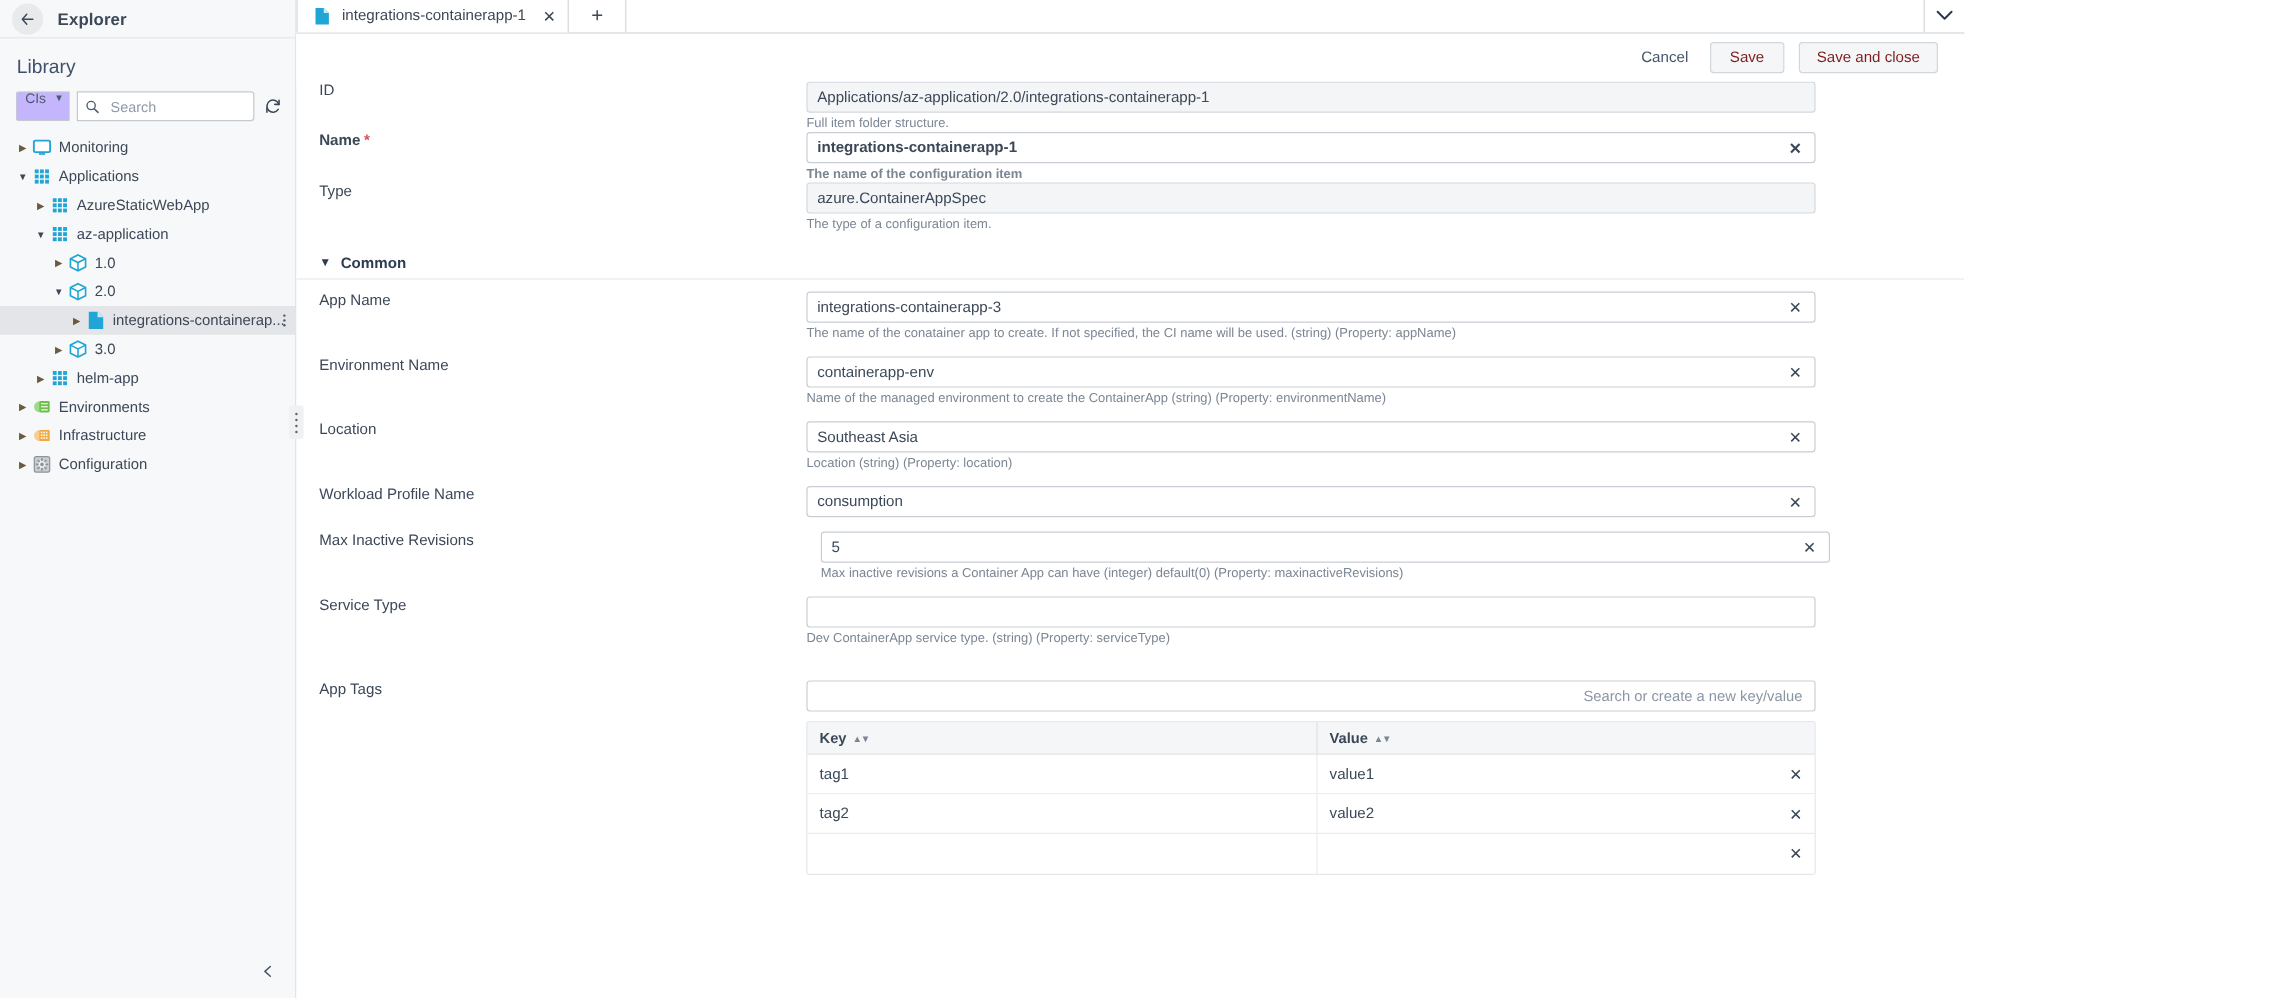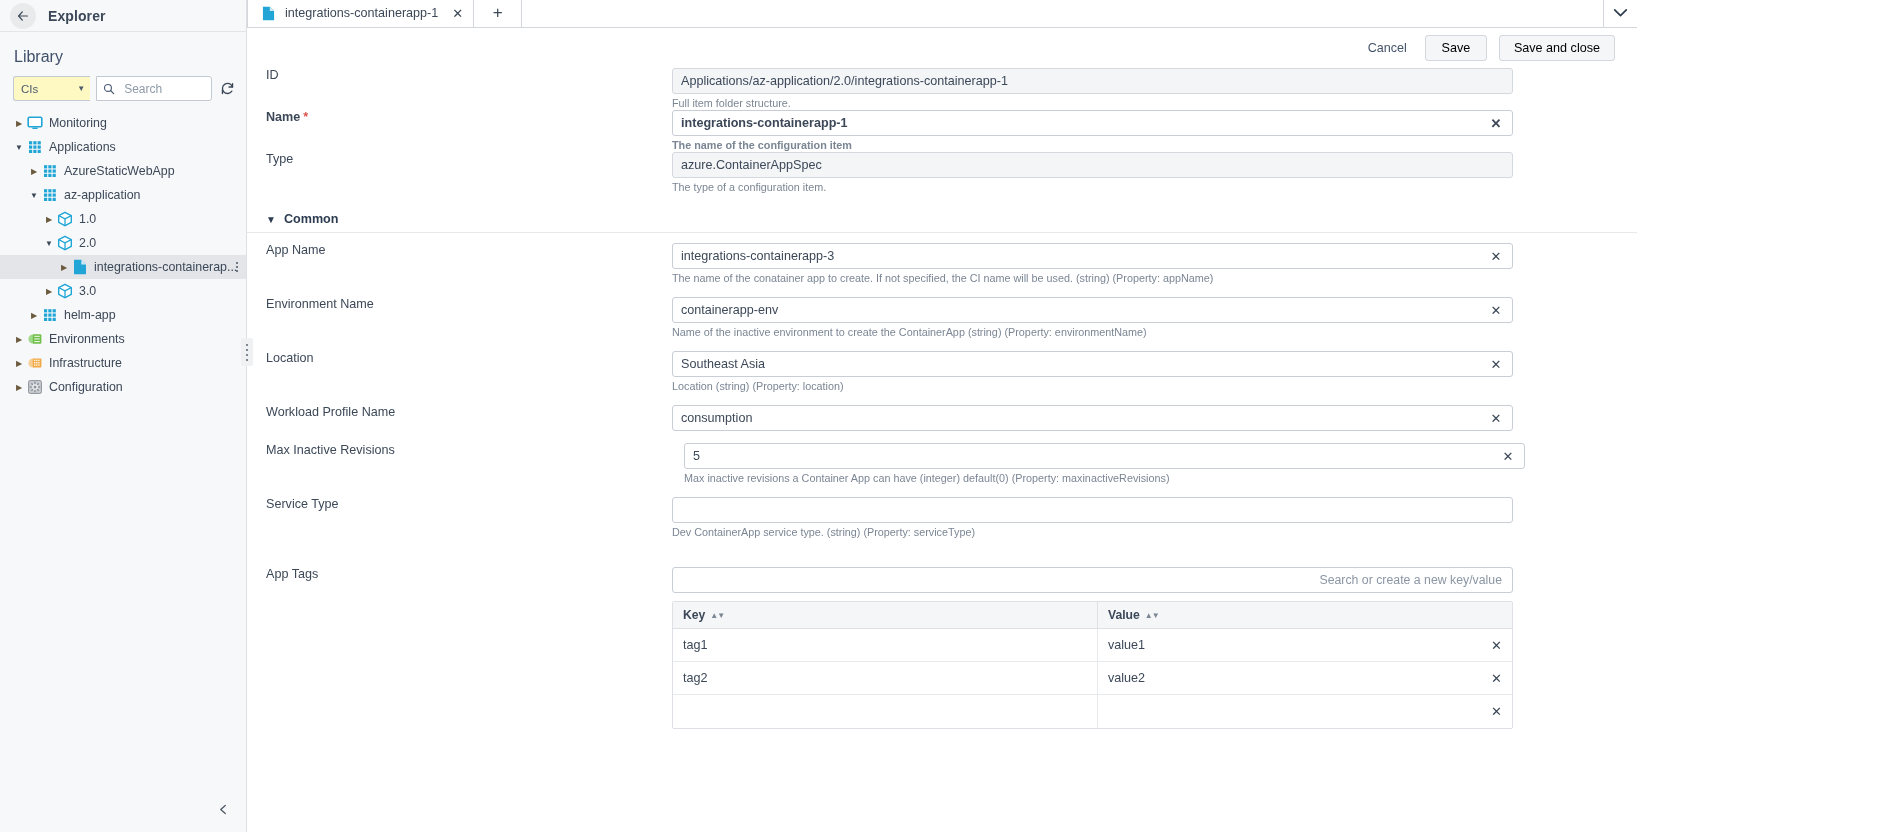--- a/index.html
+++ b/index.html
@@ -53,27 +53,26 @@
     display: flex; align-items: center;
     padding: 0 10px 0 13px;
     gap: 6px;
   }
   .cls-select {
     height: 25px;
     min-width: 45px;
     border: 1px solid #c4cad1;
     border-right: none;
     border-radius: 3px 0 0 3px;
-    background: #fef9c3;
-    display: flex; align-items: center;
+    background: #c4b5fd;
+    display: flex; align-items: flex-start;
     padding: 0 5px 0 7px;
     font-size: 11.5px;
     color: #4c5a6e;
     cursor: pointer;
-    gap: 32px;
   }
   .cls-select .caret { margin-left: 7px; font-size: 8px; color: #4c5a6e; }
   .search-box {
     height: 25px;
     flex: 1;
     border: 1px solid #c4cad1;
     border-radius: 0 3px 3px 0;
     background: #fff;
     display: flex; align-items: center;
     padding: 0 6px;
@@ -181,21 +180,21 @@
   }
   .link-btn {
     font-size: 12.6px; color: #45546a; cursor: pointer; padding: 4px 6px;
   }
   .btn {
     height: 26px;
     min-width: 62px;
     border: 1px solid #d2d7dd;
     border-radius: 3px;
     background: #f4f6f8;
-    color: #000000;
+    color: #7f1d1d;
     font-size: 12.6px;
     display:flex;align-items:center;justify-content:center;
     padding: 0 14px;
     cursor: default;
   }
 
   .form-scroll {
     flex: 1;
     overflow: hidden;
     position: relative;
@@ -594,21 +593,21 @@
       <div class="helper">The name of the conatainer app to create. If not specified, the CI name will be used. (string) (Property: appName)</div>
     </div>
   </div>
   <div class="row" style="margin-bottom:12px;">
     <div class="lbl"><span>Environment Name</span></div>
     <div class="fieldcol">
       <div class="inp ">
         <span class="val">containerapp-env</span>
               <span class="clear-x">✕</span>
       </div>
-      <div class="helper">Name of the inactive environment to create the ContainerApp (string) (Property: environmentName)</div>
+      <div class="helper">Name of the managed environment to create the ContainerApp (string) (Property: environmentName)</div>
     </div>
   </div>
   <div class="row" style="margin-bottom:12px;">
     <div class="lbl"><span>Location</span></div>
     <div class="fieldcol">
       <div class="inp ">
         <span class="val">Southeast Asia</span>
               <span class="clear-x">✕</span>
       </div>
       <div class="helper">Location (string) (Property: location)</div>

